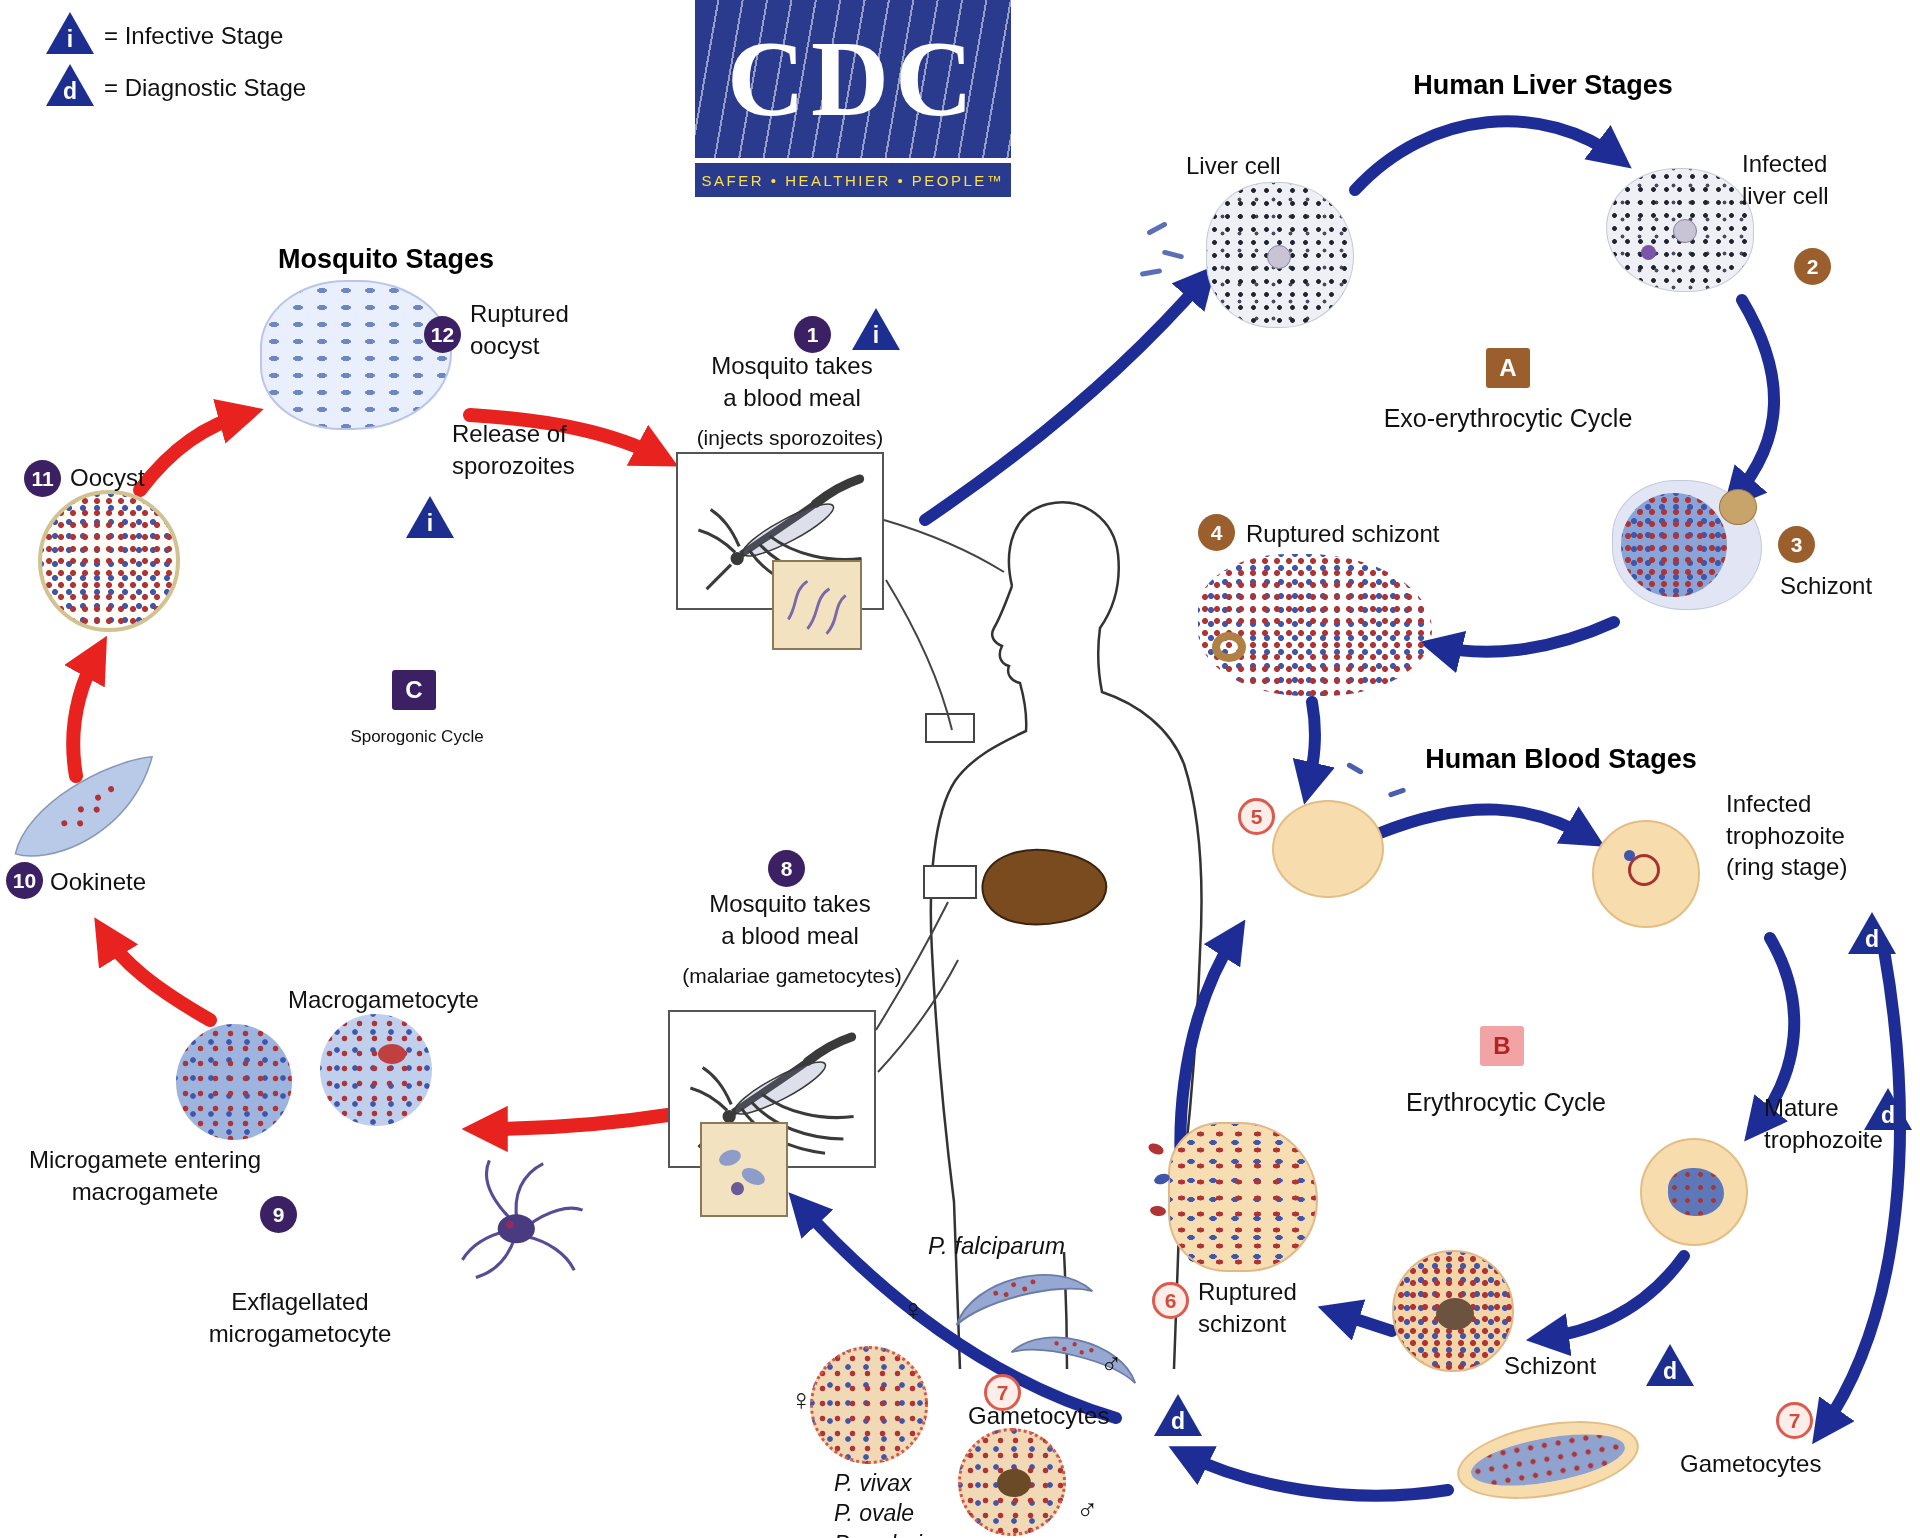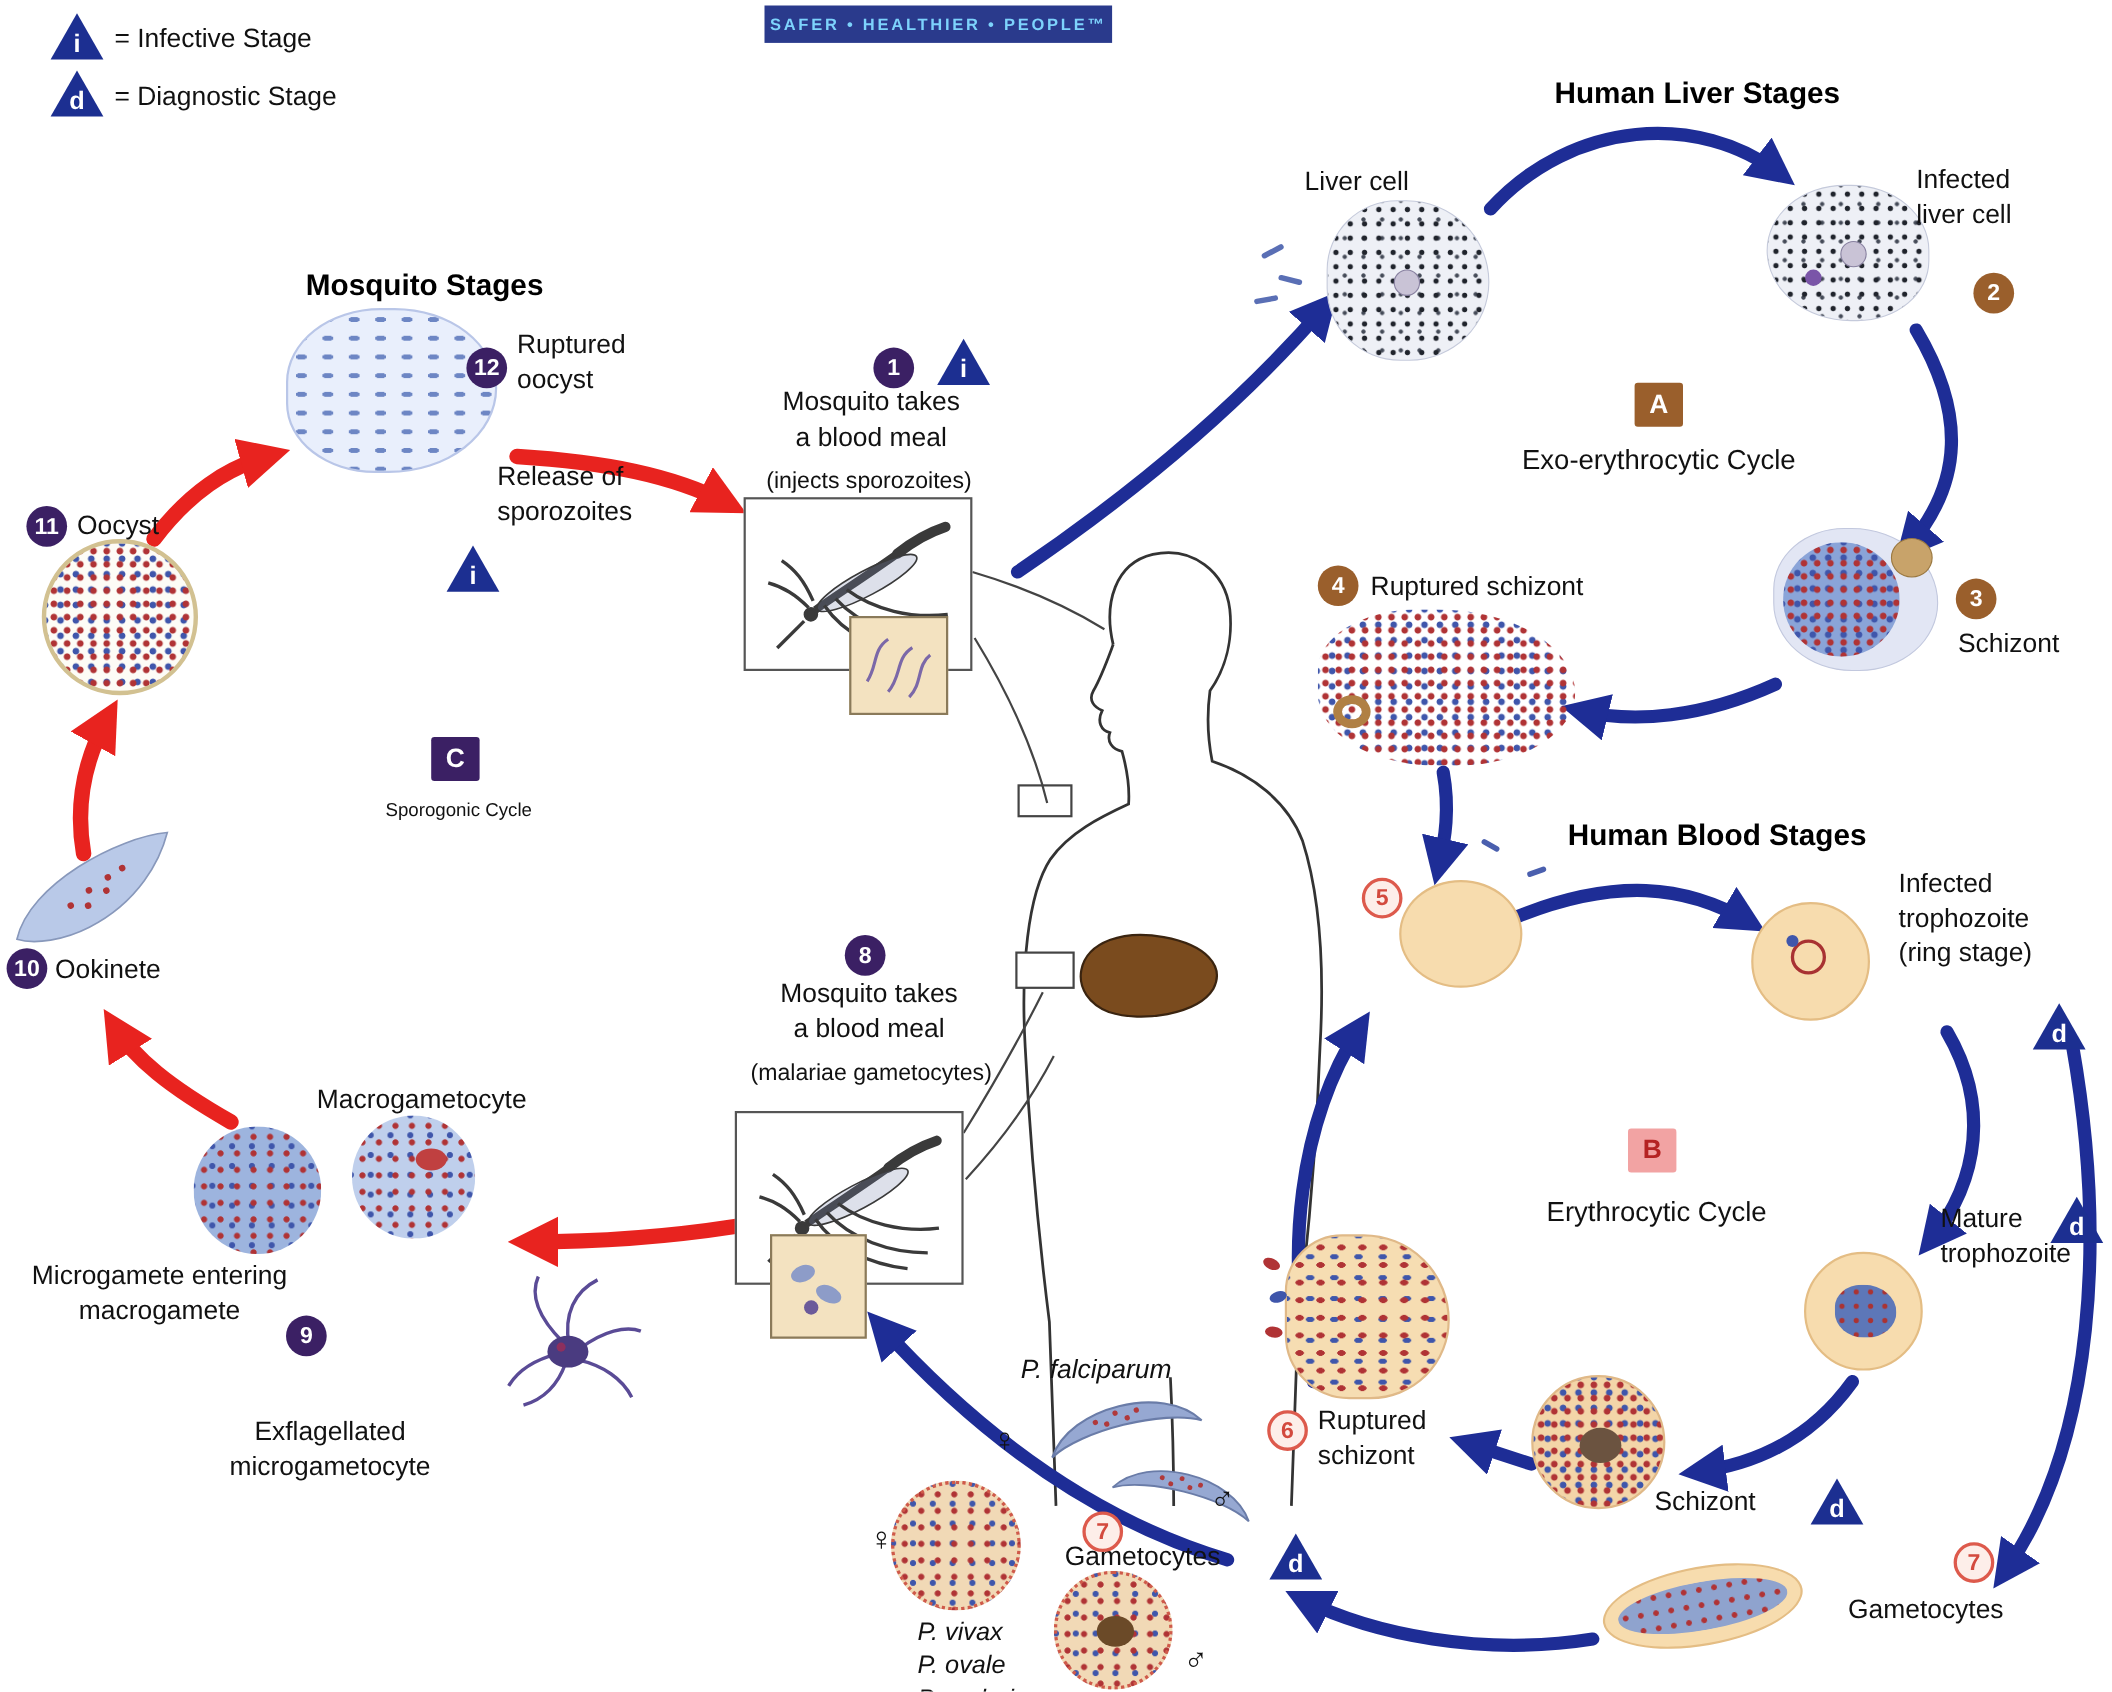--- a/index.html
+++ b/index.html
@@ -26,21 +26,21 @@
 .lb-c{background:#3b2064}
 .cell{border-radius:50%}
 .dots-rb{background-image:radial-gradient(circle,#b03335 2.4px,transparent 3.2px),radial-gradient(circle,#3f56ab 2.4px,transparent 3.2px);background-size:15px 15px,18px 18px;background-position:2px 2px,8px 9px}
 .dots-dense{background-image:radial-gradient(circle,#b03335 2.6px,transparent 3.4px),radial-gradient(circle,#3f56ab 2.6px,transparent 3.4px);background-size:12px 12px,14px 14px;background-position:1px 1px,6px 7px}
 .peach{background:#f7dcae;border:2px solid #e4bd84;border-radius:50%}
 .speckle{background-color:#eef0f6;border:1px solid #c5cadb;background-image:radial-gradient(circle,#20242c 2px,transparent 2.8px),radial-gradient(circle,#454b58 1.6px,transparent 2.3px);background-size:13px 13px,17px 17px;background-position:1px 1px,7px 8px}
 .mbox{position:absolute;z-index:1;background:#fff;border:2px solid #555}
 .inset{position:absolute;z-index:2;background:#f3e2c0;border:2px solid #8a7a5a}
 .cdc-box{height:158px;background:#2a3a8c;display:flex;align-items:center;justify-content:center;background-image:repeating-linear-gradient(100deg,rgba(255,255,255,0) 0 22px,rgba(255,255,255,.5) 22px 24px)}
 .cdc-text{font-size:108px;font-weight:bold;color:#fff;letter-spacing:6px;font-family:"Liberation Serif",serif}
-.cdc-tag{margin-top:5px;height:34px;background:#2a3a8c;color:#7dd3fc;display:flex;align-items:center;justify-content:center;font-size:15px;font-weight:bold;letter-spacing:2.5px}
+.cdc-tag{margin-top:5px;height:34px;background:#2a3a8c;color:#fde047;display:flex;align-items:center;justify-content:center;font-size:15px;font-weight:normal;letter-spacing:2.5px}
 .dash{position:absolute;z-index:2;width:22px;height:5px;border-radius:3px;background:#5a6fb5}
 </style>
 </head>
 <body>
 
 <div class="stage">
 
   <svg class="layer" width="1920" height="1538" viewBox="0 0 1920 1538">
     <defs>
       <marker id="mb" viewBox="0 0 10 10" refX="6" refY="5" markerWidth="3.6" markerHeight="3.6" orient="auto">
@@ -103,20 +103,23 @@
   <span class="txt" style="left:104px;top:20px">= Infective Stage</span>
   <span class="tri" style="left:44px;top:62px">
     <svg width="52" height="46" viewBox="0 0 52 46">
         <polygon points="26,2 50,44 2,44" fill="#1c2f91"></polygon>
         <text x="26" y="37" text-anchor="middle" font-size="23" font-weight="bold" fill="#ffffff">d</text>
       </svg>
   </span>
   <span class="txt" style="left:104px;top:72px">= Diagnostic Stage</span>
 
   <div class="abs" style="left:695px;top:0;width:316px;z-index:3">
+    <div class="cdc-box">
+        <span class="cdc-text">CDC</span>
+      </div>
     <div class="cdc-tag">SAFER • HEALTHIER • PEOPLE™</div>
   </div>
 
   <div class="heading" style="left:256px;top:244px;width:260px">Mosquito Stages</div>
   <div class="heading" style="left:1378px;top:70px;width:330px">Human Liver Stages</div>
   <div class="heading" style="left:1396px;top:744px;width:330px">Human Blood Stages</div>
 
   <div class="letterbox lb-a" style="left:1486px;top:348px">A</div>
   <div class="txt center" style="left:1338px;top:402px;width:340px;font-size:25px">Exo-erythrocytic Cycle</div>
   <div class="letterbox lb-b" style="left:1480px;top:1026px">B</div>

